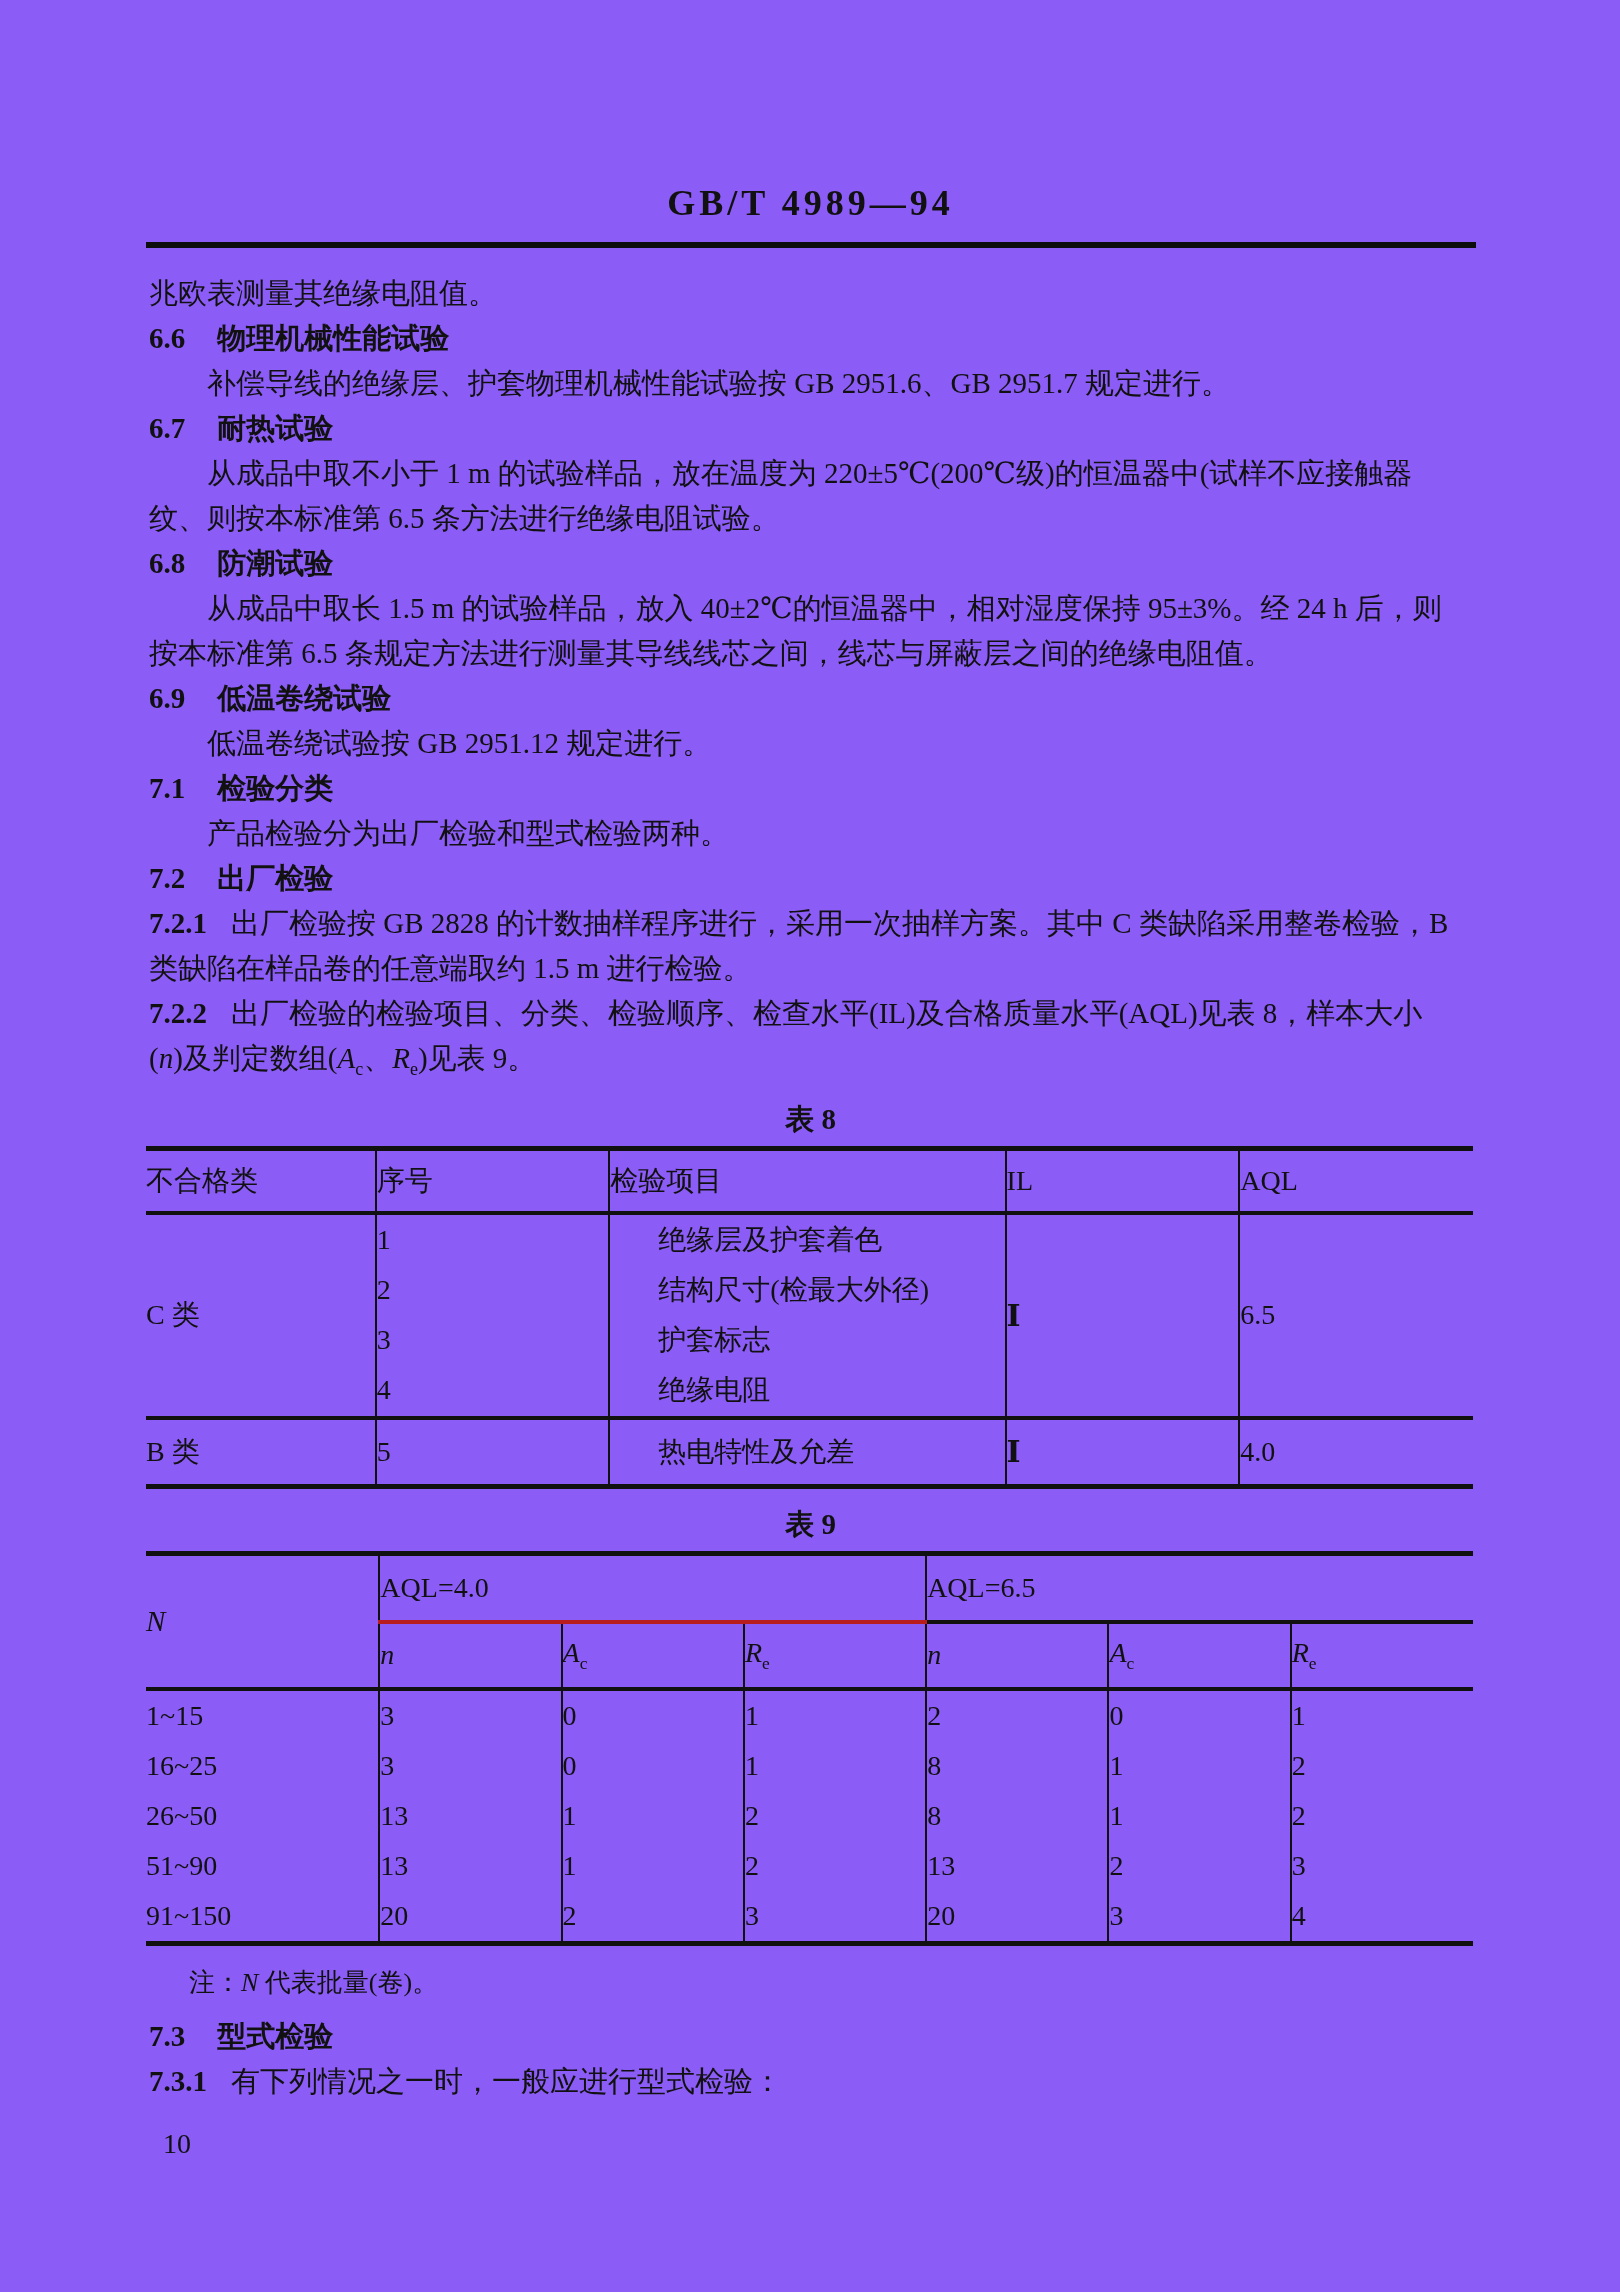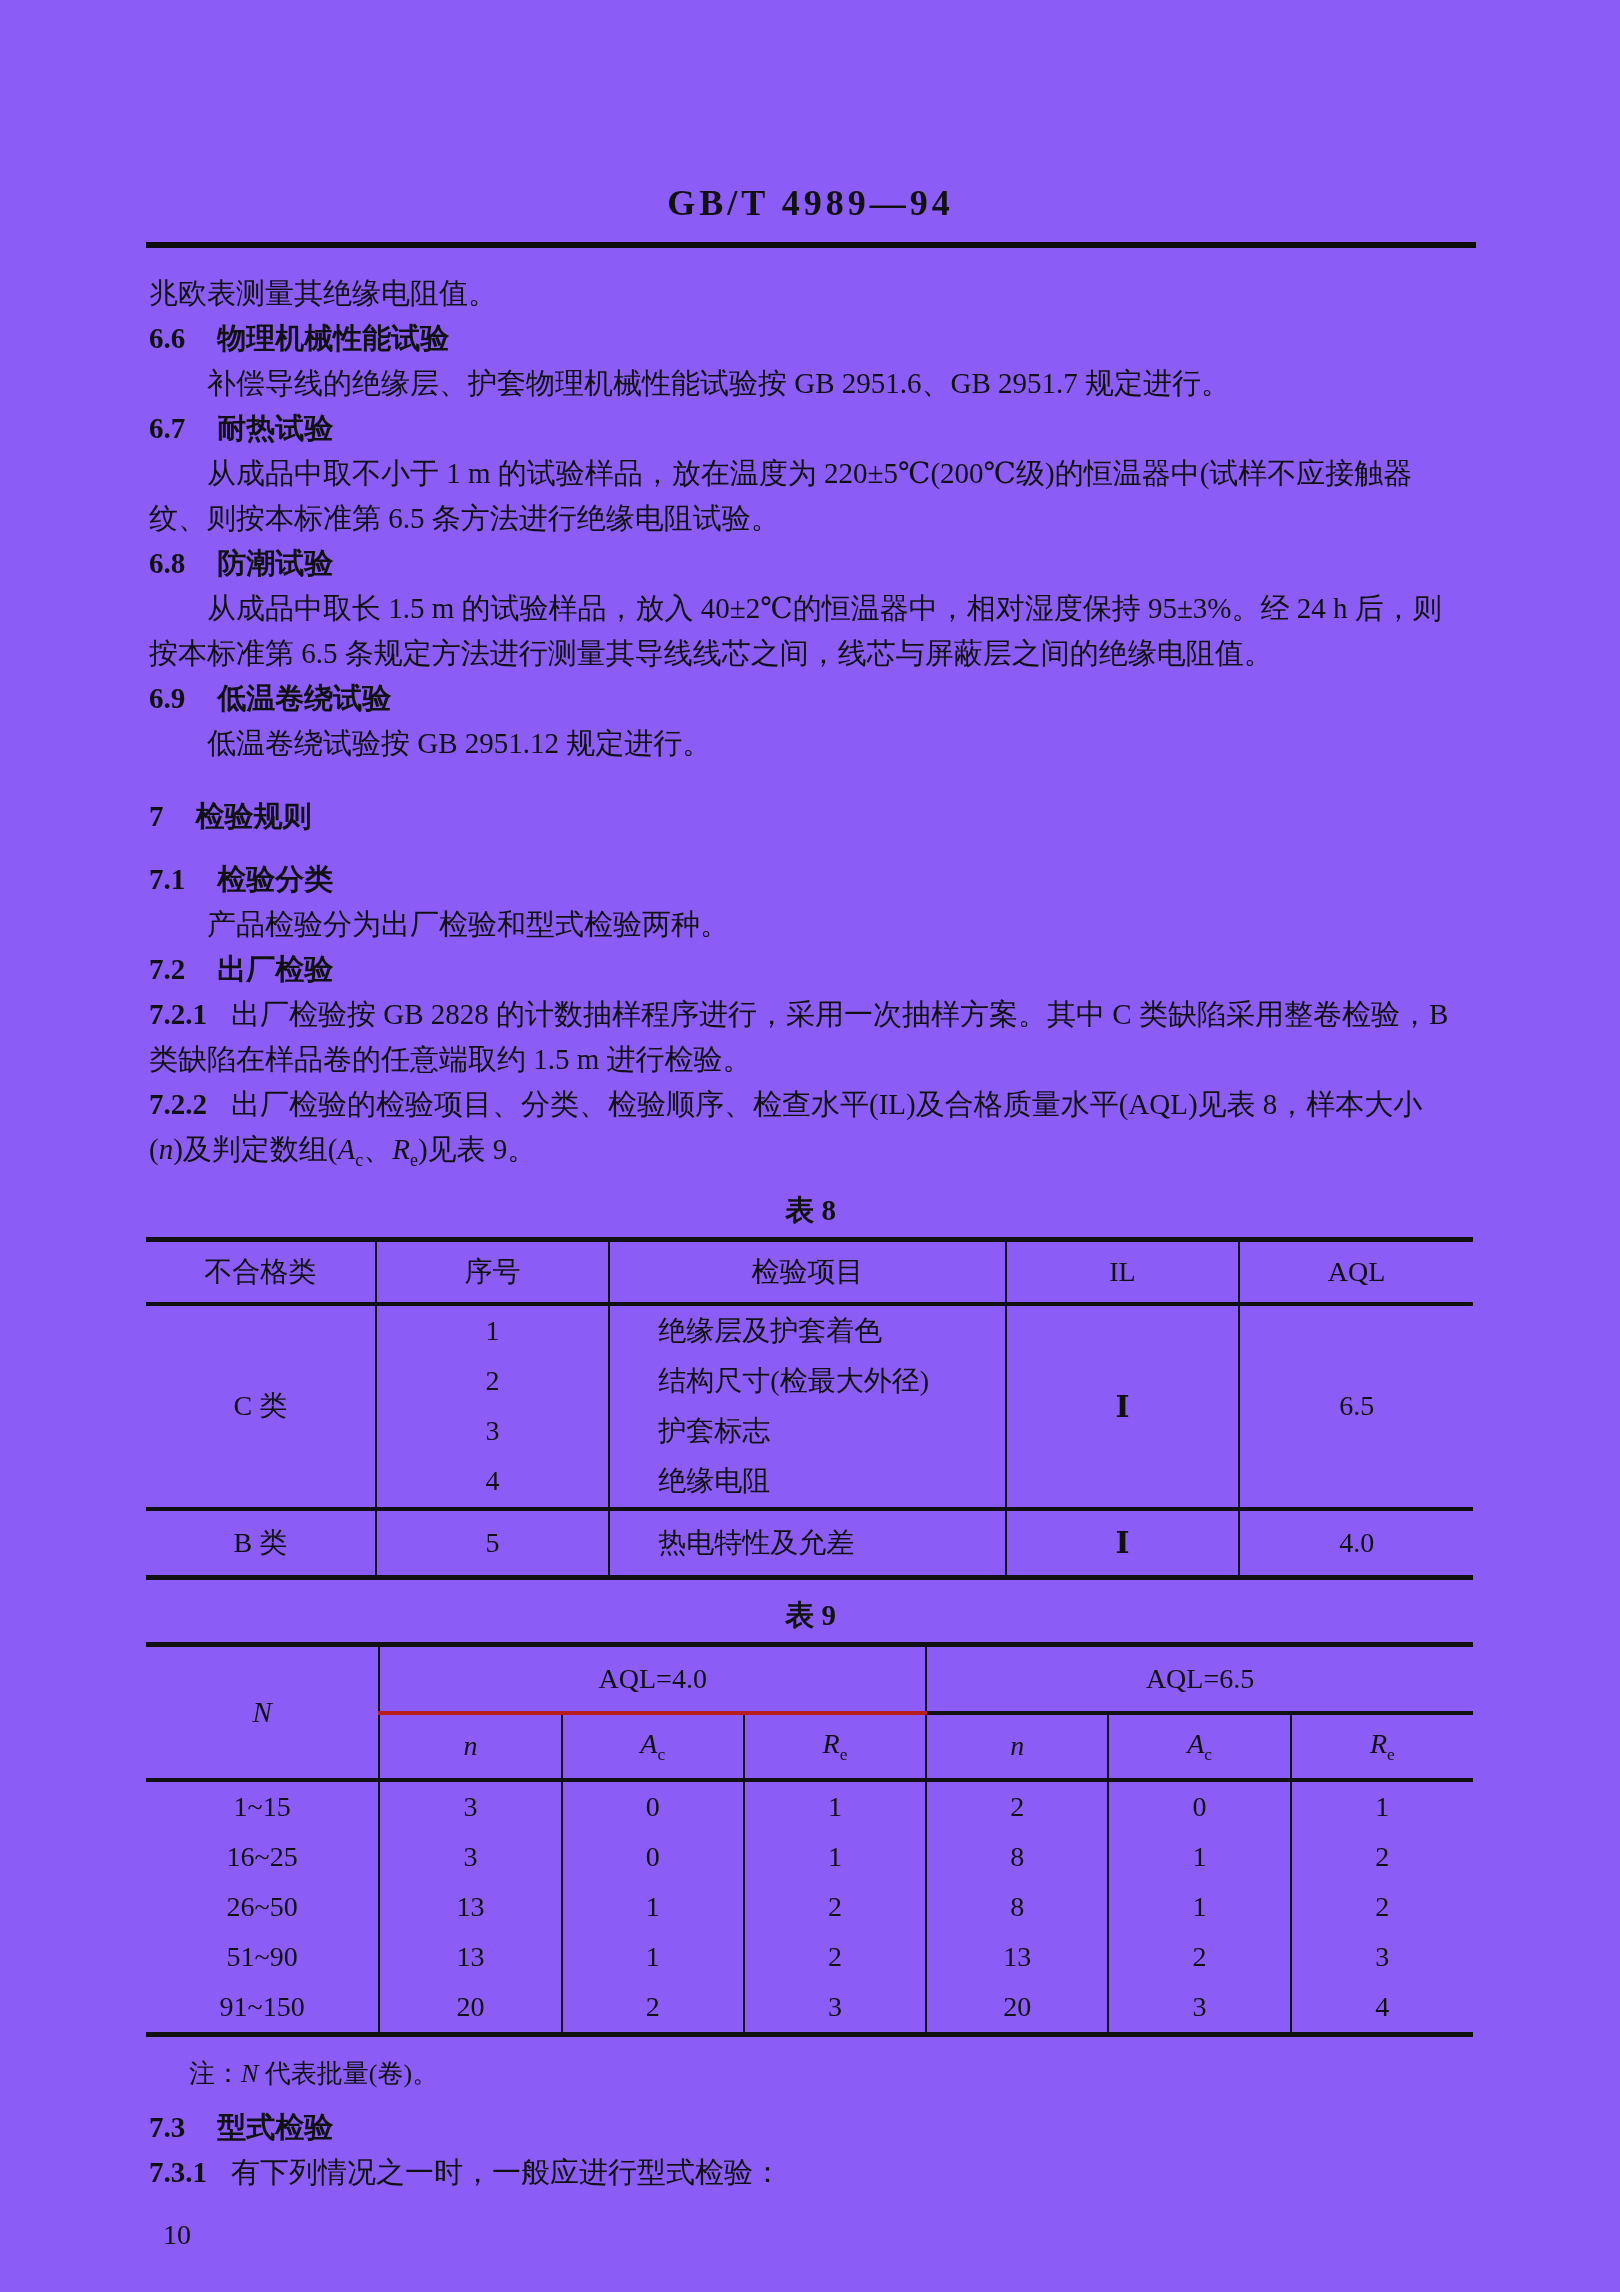--- a/index.html
+++ b/index.html
@@ -26,21 +26,21 @@
   .clause .num{font-weight:bold;margin-right:24px;}
   .gap-top{margin-top:28px;}
   .gap-bot{margin-bottom:18px;}
   .var{font-style:italic;}
   sub{font-size:0.62em;}
   .caption{font-size:29px;line-height:42px;text-align:center;width:1323px;margin-top:6px;margin-bottom:6px;font-weight:bold;}
   table{border-collapse:collapse;table-layout:fixed;margin-left:-3px;}
   .t8,.t9{width:1327px;border-top:5px solid #111;border-bottom:5px solid #111;}
   .t8 td,.t9 td{
     border-left:2px solid #111;border-right:2px solid #111;
-    text-align:center;vertical-align:middle;
+    vertical-align:middle;
     font-size:28px;padding:0;
   }
   .t8 td:first-child,.t9 td:first-child{border-left:none;}
   .t8 td:last-child,.t9 td:last-child{border-right:none;}
   .t8 .hrow td{height:60px;border-bottom:4px solid #111;font-size:28px;}
   .t8 .crow td{height:201px;border-bottom:4px solid #111;}
   .t8 .brow td{height:64px;}
   .t8 .items{text-align:left;}
   .t8 .items .il-line,.t8 .nums .il-line{line-height:50px;font-size:28px;}
   .t8 .items .il-line{padding-left:48px;font-family:Liberation Serif, serif;}
@@ -71,21 +71,20 @@
     <div class="ln ind">从成品中取不小于 1 m 的试验样品，放在温度为 220±5℃(200℃级)的恒温器中(试样不应接触器</div>
     <div class="ln">纹、则按本标准第 6.5 条方法进行绝缘电阻试验。</div>
 
     <div class="ln hd"><span class="num">6.8</span><span>防潮试验</span></div>
     <div class="ln ind">从成品中取长 1.5 m 的试验样品，放入 40±2℃的恒温器中，相对湿度保持 95±3%。经 24 h 后，则</div>
     <div class="ln">按本标准第 6.5 条规定方法进行测量其导线线芯之间，线芯与屏蔽层之间的绝缘电阻值。</div>
 
     <div class="ln hd"><span class="num">6.9</span><span>低温卷绕试验</span></div>
     <div class="ln ind">低温卷绕试验按 GB 2951.12 规定进行。</div>
 
-    <div class="ln hd gap-top gap-bot"><span class="num">7</span><span>检验规则</span></div>
 
     <div class="ln hd"><span class="num">7.1</span><span>检验分类</span></div>
     <div class="ln ind">产品检验分为出厂检验和型式检验两种。</div>
 
     <div class="ln hd"><span class="num">7.2</span><span>出厂检验</span></div>
 
     <div class="ln clause"><span class="num">7.2.1</span><span>出厂检验按 GB 2828 的计数抽样程序进行，采用一次抽样方案。其中 C 类缺陷采用整卷检验，B</span></div>
     <div class="ln">类缺陷在样品卷的任意端取约 1.5 m 进行检验。</div>
 
     <div class="ln clause"><span class="num">7.2.2</span><span>出厂检验的检验项目、分类、检验顺序、检查水平(IL)及合格质量水平(AQL)见表 8，样本大小</span></div>

